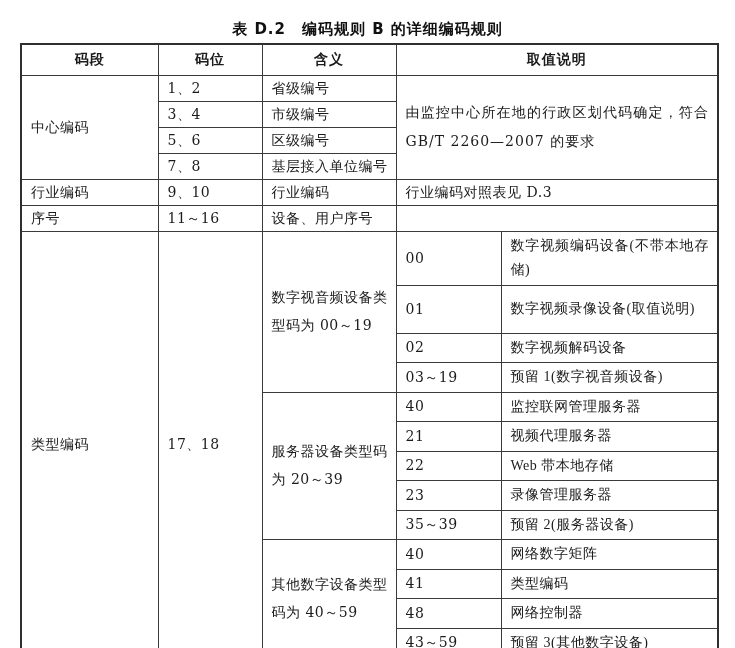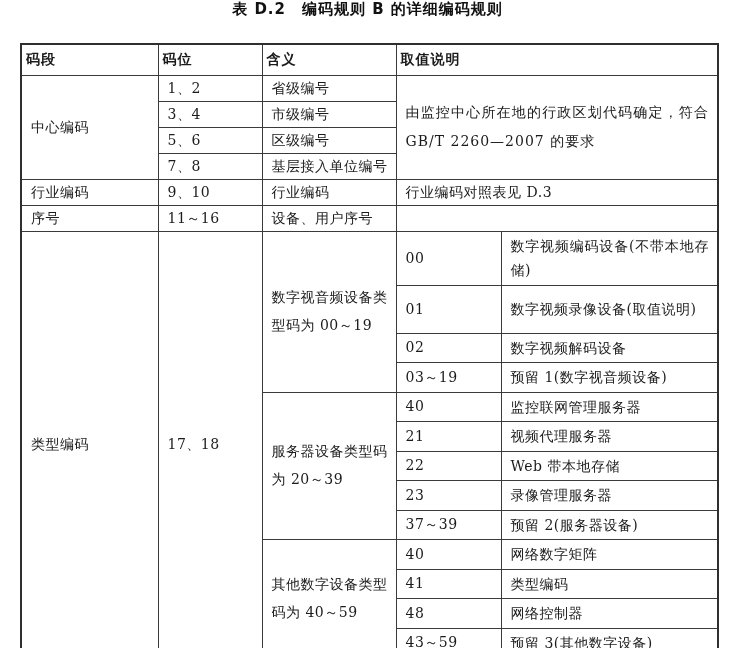--- a/index.html
+++ b/index.html
@@ -13,21 +13,21 @@
   .page {
     position: relative;
     width: 735px;
     height: 648px;
     background: #ffffff;
     color: #1b1b1b;
     font-family: "DejaVu Serif", "Liberation Serif", serif;
   }
   .doc-title {
     position: absolute;
-    top: 0;
+    top: 20px;
     left: 0;
     width: 735px;
     text-align: center;
     font-family: "DejaVu Sans", "Liberation Sans", sans-serif;
     font-weight: bold;
     font-size: 15px;
     letter-spacing: 1px;
     color: #111;
   }
   table.rules {
@@ -45,21 +45,21 @@
     color: #1b1b1b;
     vertical-align: middle;
     padding: 2px 8px 2px 9px;
     letter-spacing: 0.5px;
     line-height: 1.5;
     overflow: hidden;
   }
   th {
     font-family: "DejaVu Sans", "Liberation Sans", sans-serif;
     font-weight: bold;
-    text-align: left;
+    text-align: center;
     letter-spacing: 1px;
     padding: 2px 4px;
   }
   tr.hrow   { height: 31px; }
   tr.r-s    { height: 26px; }  
   tr.r-t    { height: 27px; }  
   tr.r-d    { height: 48px; }  
   td.jus {
     text-align: justify;
     text-justify: inter-character;
@@ -67,20 +67,21 @@
   td.desc-wide {
     line-height: 2.05;
     letter-spacing: 1px;
   }
   td.group-label {
     line-height: 1.95;
     letter-spacing: 0.5px;
   }
   td.item-desc {
     line-height: 1.75;
+    font-family: Liberation Serif, serif;
   }
 </style>
 </head>
 <body>
 
 <div class="page">
 
   <div class="doc-title">表 D.2　编码规则 B 的详细编码规则</div>
 
   <table class="rules">
@@ -163,21 +164,21 @@
       </tr>
       <tr class="r-t">
         <td>22</td>
         <td class="item-desc">Web 带本地存储</td>
       </tr>
       <tr class="r-t">
         <td>23</td>
         <td class="item-desc">录像管理服务器</td>
       </tr>
       <tr class="r-t">
-        <td>37～39</td>
+        <td>35～39</td>
         <td class="item-desc">预留 2(服务器设备)</td>
       </tr>
 
       <tr class="r-t">
         <td rowspan="4" class="jus group-label">其他数字设备类型码为 40～59</td>
         <td>40</td>
         <td class="item-desc">网络数字矩阵</td>
       </tr>
       <tr class="r-t">
         <td>41</td>

